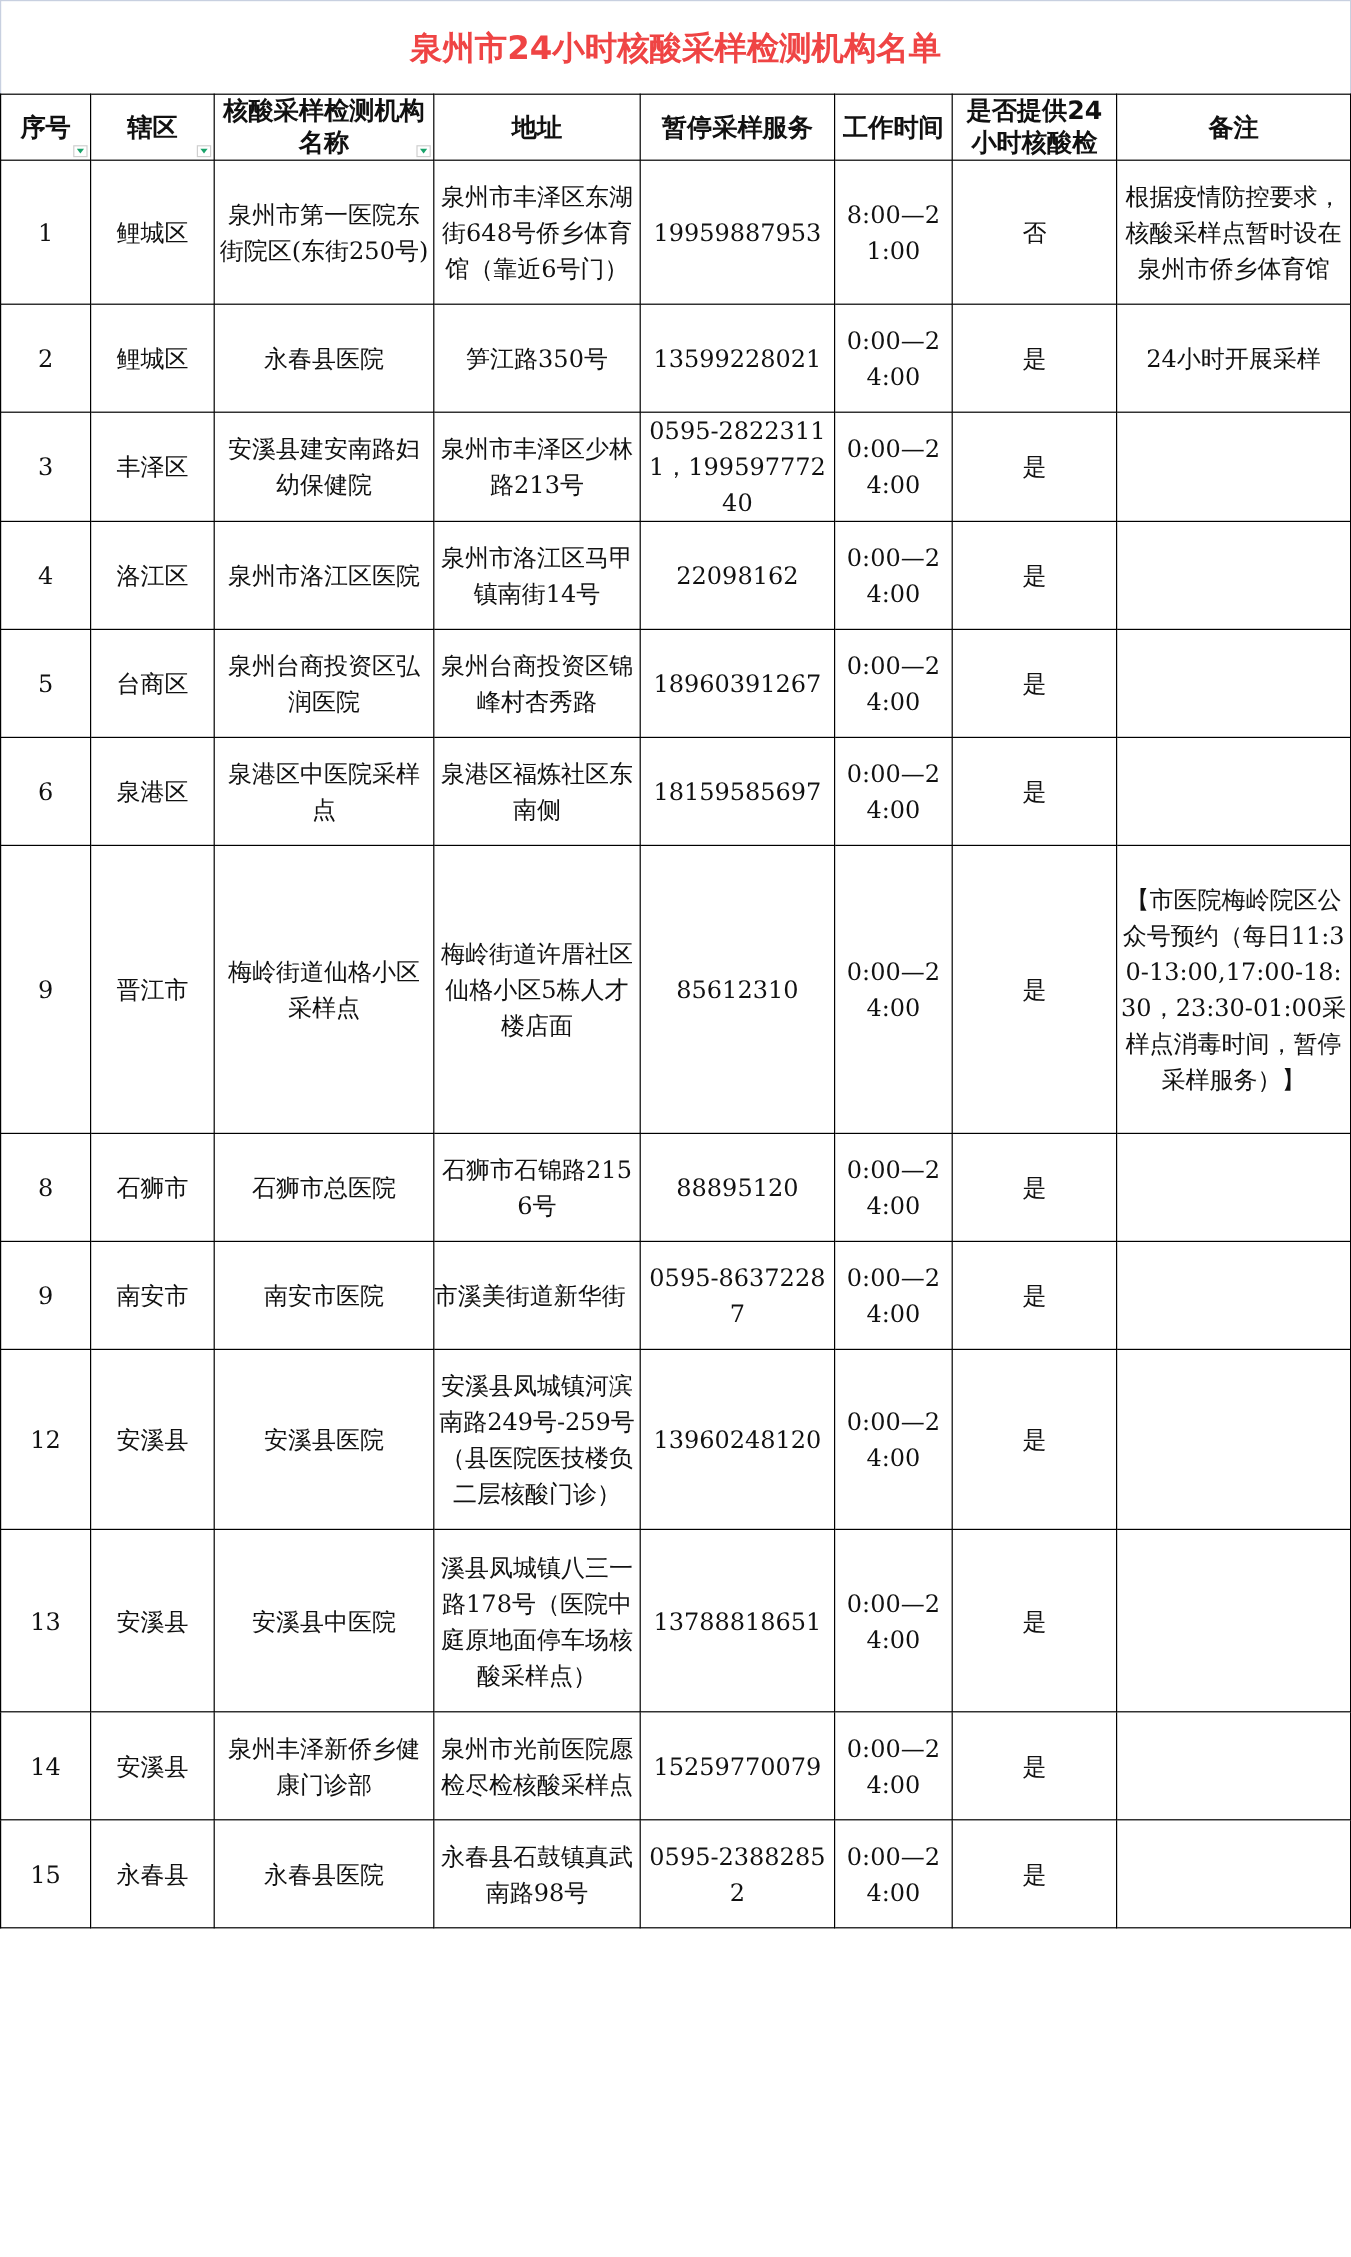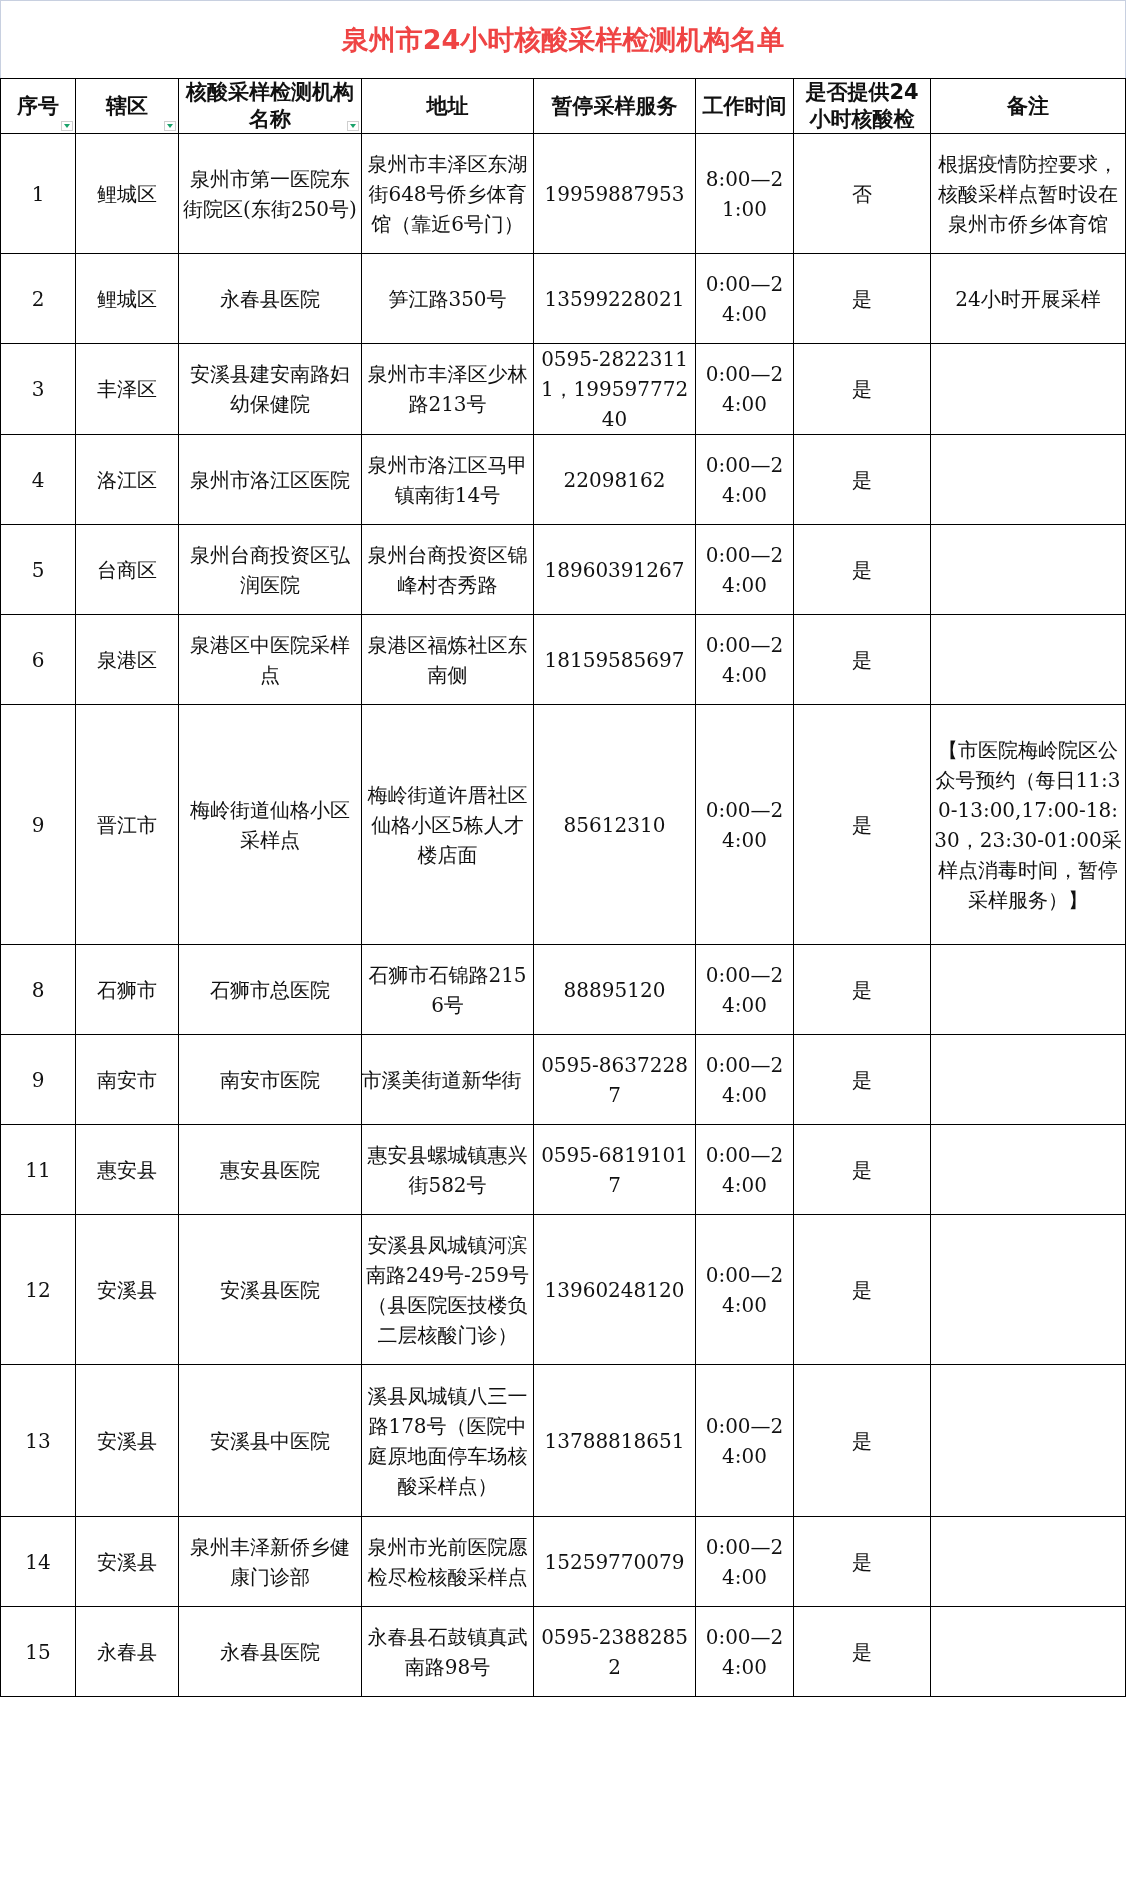--- a/index.html
+++ b/index.html
@@ -159,30 +159,20 @@
       <tr style="height: 90px;">
         <td>9</td>
         <td>南安市</td>
         <td>南安市医院</td>
         <td class="nowrap"><span>市溪美街道新华街</span></td>
         <td>0595-86372287</td>
         <td style="padding: 0px;">0:00—24:00</td>
         <td>是</td>
         <td></td>
       </tr>
-      <tr style="height: 90px;">
-        <td>11</td>
-        <td>惠安县</td>
-        <td>惠安县医院</td>
-        <td>惠安县螺城镇惠兴街582号</td>
-        <td>0595-68191017</td>
-        <td style="padding: 0px;">0:00—24:00</td>
-        <td>是</td>
-        <td></td>
-      </tr>
       <tr style="height: 150px;">
         <td>12</td>
         <td>安溪县</td>
         <td>安溪县医院</td>
         <td>安溪县凤城镇河滨南路249号-259号（县医院医技楼负二层核酸门诊）</td>
         <td>13960248120</td>
         <td style="padding: 0px;">0:00—24:00</td>
         <td>是</td>
         <td></td>
       </tr>

